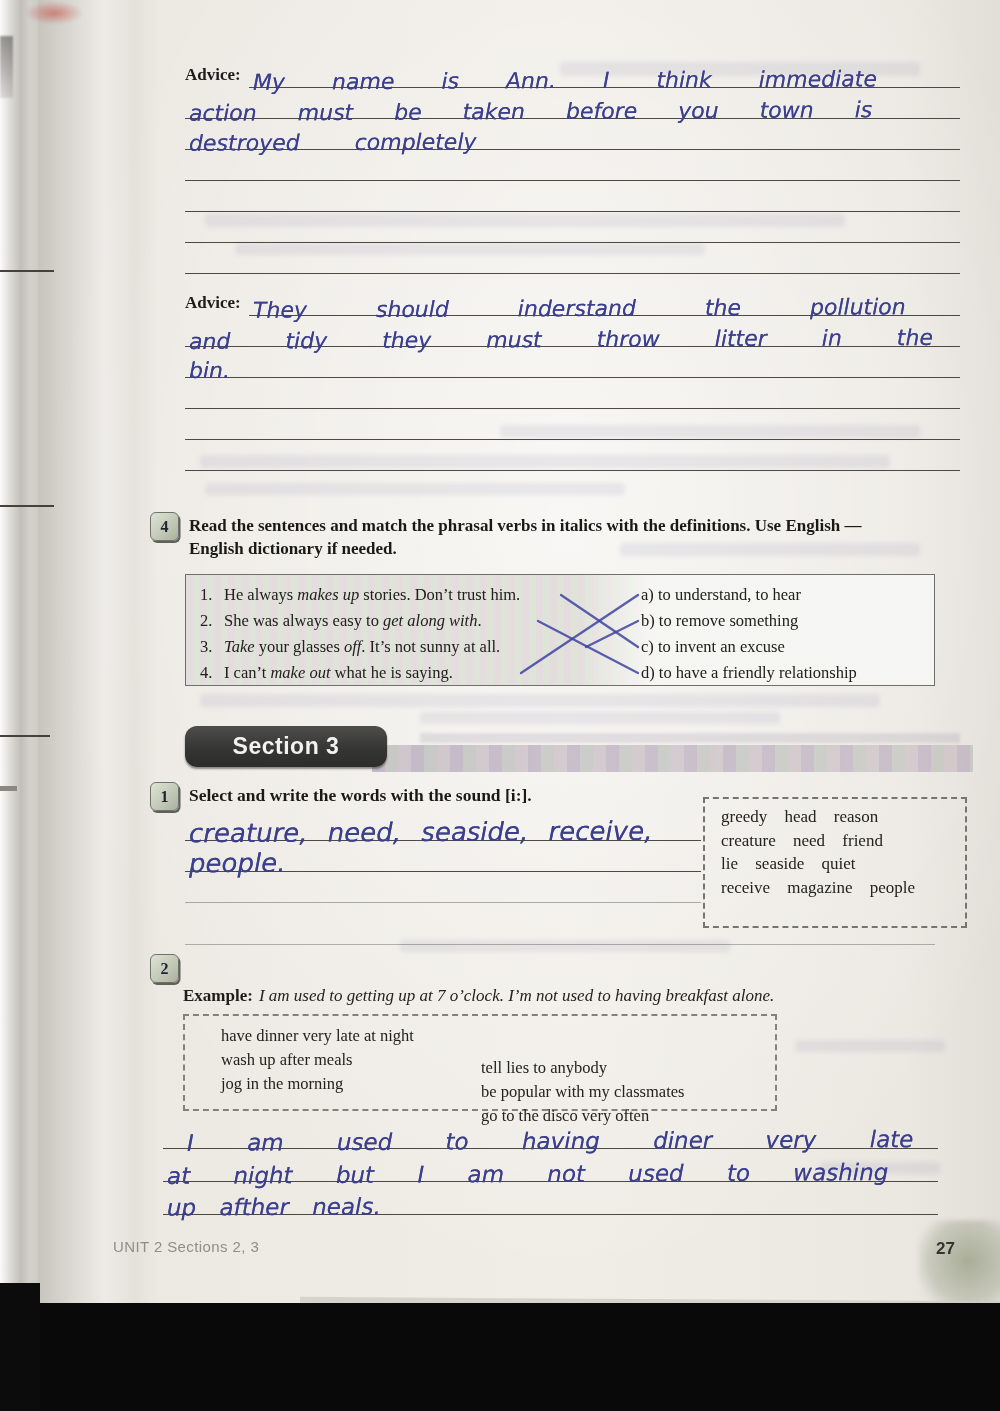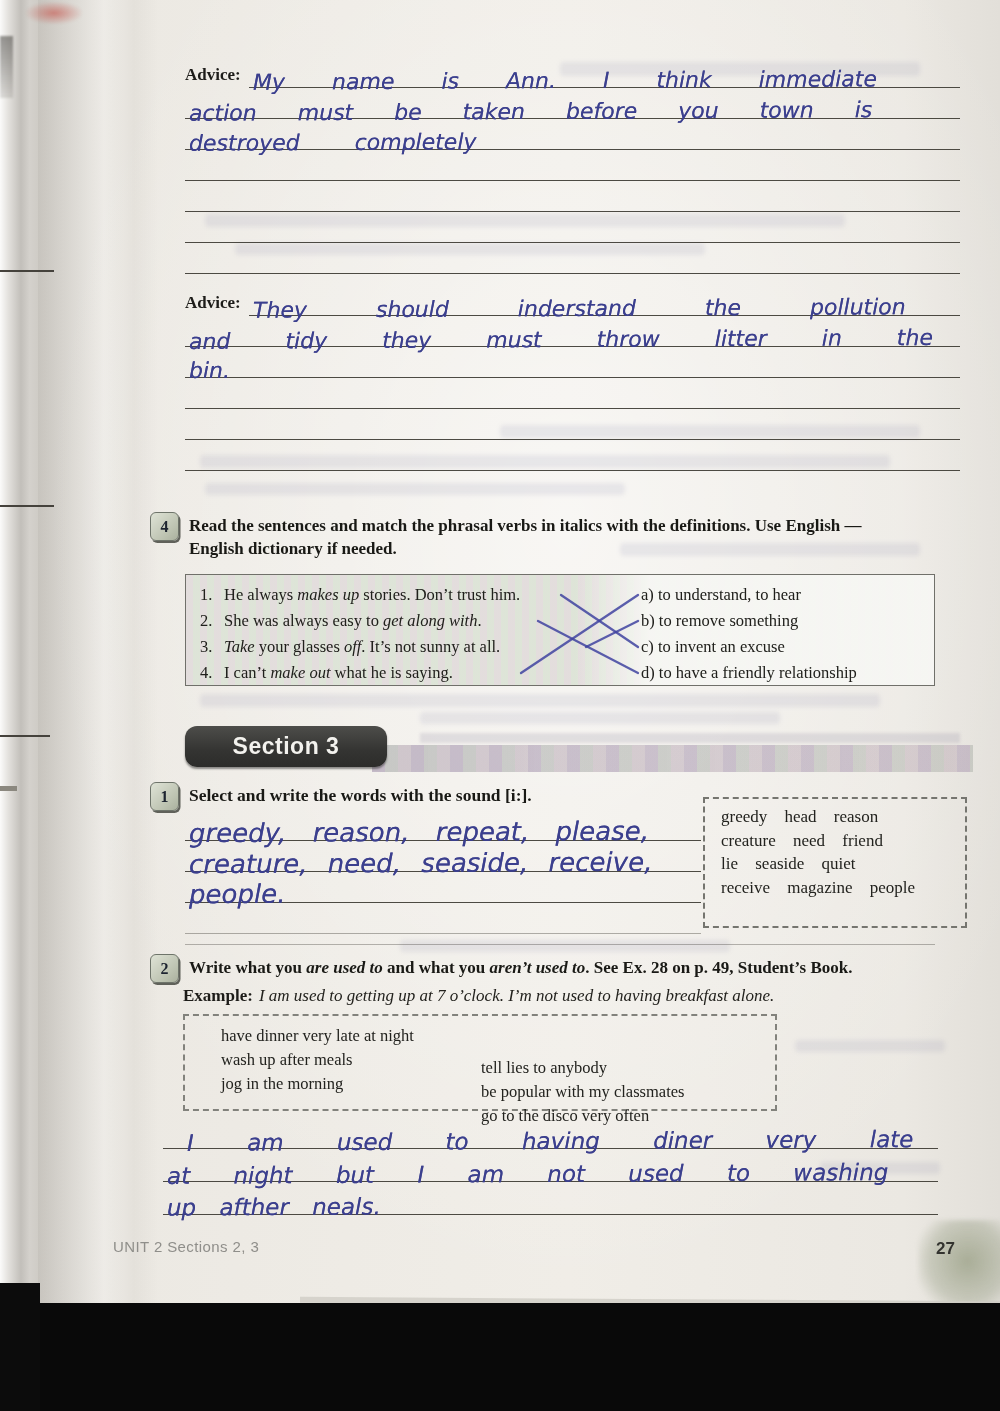--- a/index.html
+++ b/index.html
@@ -186,45 +186,39 @@
   <div class="bleed-band"></div>
   <div class="section-tab">Section 3</div>
 
   <div class="ex-head" style="left:150px;top:784px;width:620px;">
     <span class="badge">1</span>
     <span class="ex-title" style="font-size:17.5px;">Select and write the words with the sound [i:].</span>
   </div>
 
   <div style="position:absolute;left:185px;top:810px;width:516px;">
     <div class="rule-row">
-      <span class="hw" style="font-size:26px;word-spacing:18px;bottom:-7px;">greedy, reason, repeat, please,</span>
-    </div>
-    <div class="rule-row">
       <span class="hw" style="font-size:26px;word-spacing:12px;bottom:-7px;">creature, need, seaside, receive,</span>
     </div>
     <div class="rule-row">
       <span class="hw" style="font-size:26px;bottom:-7px;">people.</span>
     </div>
     <div class="rule-row faint"></div>
   </div>
 
   <div class="word-box">
     <div>greedy head reason</div>
     <div>creature need friend</div>
     <div>lie seaside quiet</div>
     <div>receive magazine people</div>
   </div>
 
   <div class="thin-line" style="left:185px;top:944px;width:750px;"></div>
 
   <div class="ex-head" style="left:150px;top:956px;width:830px;">
     <span class="badge">2</span>
-    <span class="ex-title">
-      <span>Write what you </span><span class="bit">are used to</span><span> and what you </span><span class="bit">aren’t used to</span><span>. See Ex. 28 on p. 49, Student’s Book.</span>
-    </span>
   </div>
 
   <div class="example-row" style="left:183px;top:986px;font-family:Liberation Serif, serif;">
     <span class="lbl">Example:</span><span class="txt">I am used to getting up at 7 o’clock. I’m not used to having breakfast alone.</span>
   </div>
 
   <div class="phrase-box">
     <div class="phrase-col" style="left:36px;">
       <div>have dinner very late at night</div>
       <div>wash up after meals</div>

